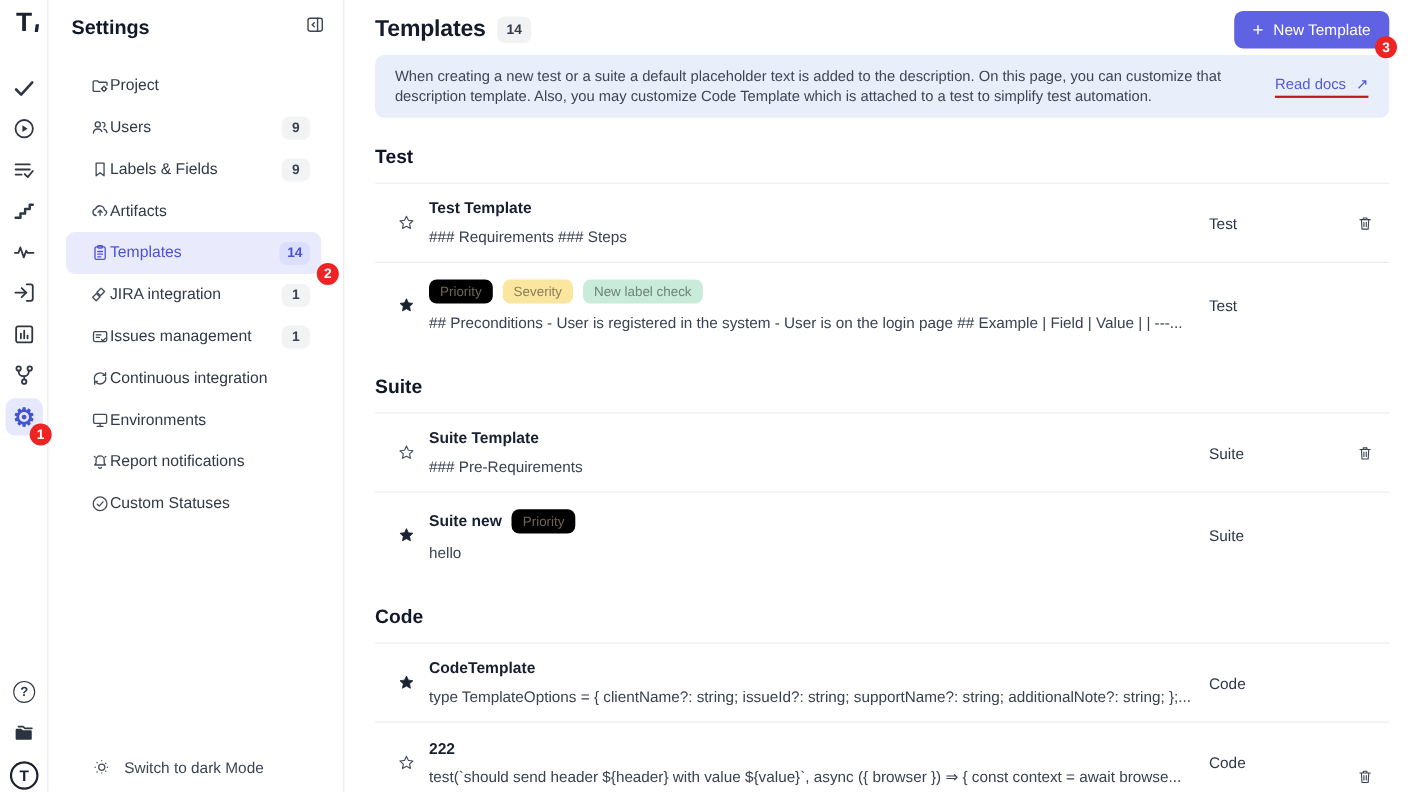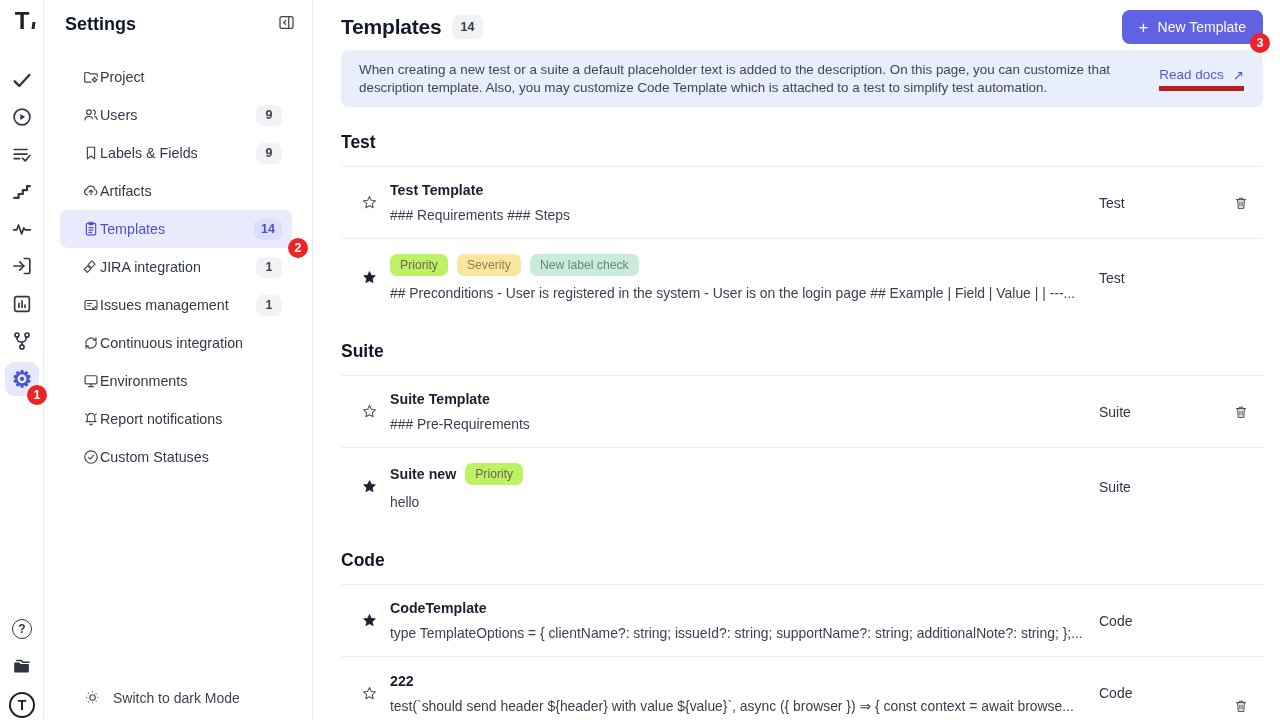--- a/index.html
+++ b/index.html
@@ -58,40 +58,40 @@
   .new-btn { position:relative; margin-left:auto; background:#5f62e3; color:#fff; border:none;
     height:34px; padding:0 17px; border-radius:8px; font-size:14px;
     font-family:"Liberation Sans", sans-serif; display:flex; align-items:center; gap:9px; cursor:pointer; }
   .new-btn .plus { font-size:17px; font-weight:400; line-height:1; }
   .new-btn .rbadge { right:-7px; bottom:-9px; }
 
   .banner { margin-top:5px; background:#e9eefb; border-radius:8px; padding:11px 19px 11px 18px;
     display:flex; align-items:center; gap:26px; }
   .banner p { flex:1; font-size:13.4px; line-height:17.6px; color:#3e4554; }
   .read-docs { white-space:nowrap; color:#5458d8; font-size:13.5px; text-decoration:none;
-    border-bottom:5px solid #b91c1c; padding-bottom:3px; display:flex; gap:9px; align-items:center; cursor:pointer; }
+    border-bottom:2px solid #b91c1c; padding-bottom:3px; display:flex; gap:9px; align-items:center; cursor:pointer; }
 
   .section h2 { font-size:17.5px; font-weight:700; color:#0f1728; padding:25px 0 13px; }
   .divider { border-top:1px solid #e9ebee; }
   .row { display:flex; align-items:center; padding:15px 0; min-height:70px; }
   .cell-star { width:49px; padding-left:20px; flex:none; display:flex; cursor:pointer; }
   .cell-star svg { width:17px; height:17px; }
   .star-outline { fill:none; stroke:#4a5361; stroke-width:1.5; stroke-linejoin:round; }
   .star-filled { fill:#1a2230; stroke:#1a2230; stroke-width:1; stroke-linejoin:round; }
   .cell-main { flex:1; min-width:0; padding-right:14px; }
   .titleline { display:flex; align-items:center; gap:9px; }
   .rtitle { font-size:14.2px; font-weight:700; color:#18202f; white-space:nowrap; }
   .rdesc { margin-top:9px; font-size:13.9px; color:#3a4150; white-space:nowrap;
     overflow:hidden; text-overflow:clip; }
   .cell-type { width:120px; flex:none; font-size:14px; color:#2c3648; }
   .cell-trash { width:44px; flex:none; display:flex; justify-content:center; }
   .cell-trash svg { stroke:#3a4350; stroke-width:1.5; fill:none; stroke-linecap:round;
     stroke-linejoin:round; cursor:pointer; }
   .lbadge { font-size:12.2px; padding:4px 10px; border-radius:7px; white-space:nowrap; }
-  .lb-tan   { background:#bef264; color:#6f6557;text-align:right; }
+  .lb-tan   { background:#000000; color:#6f6557;text-align:right; }
   .lb-yellow{ background:#fbe6a0; color:#8a7f55; }
   .lb-green { background:#c9ebd9; color:#6e8578; }
 </style>
 </head>
 <body>
 
 <div class="rail">
   <div class="ric" style="top:10px">
     <span class="logoT">T</span>
       <i class="logoT">

